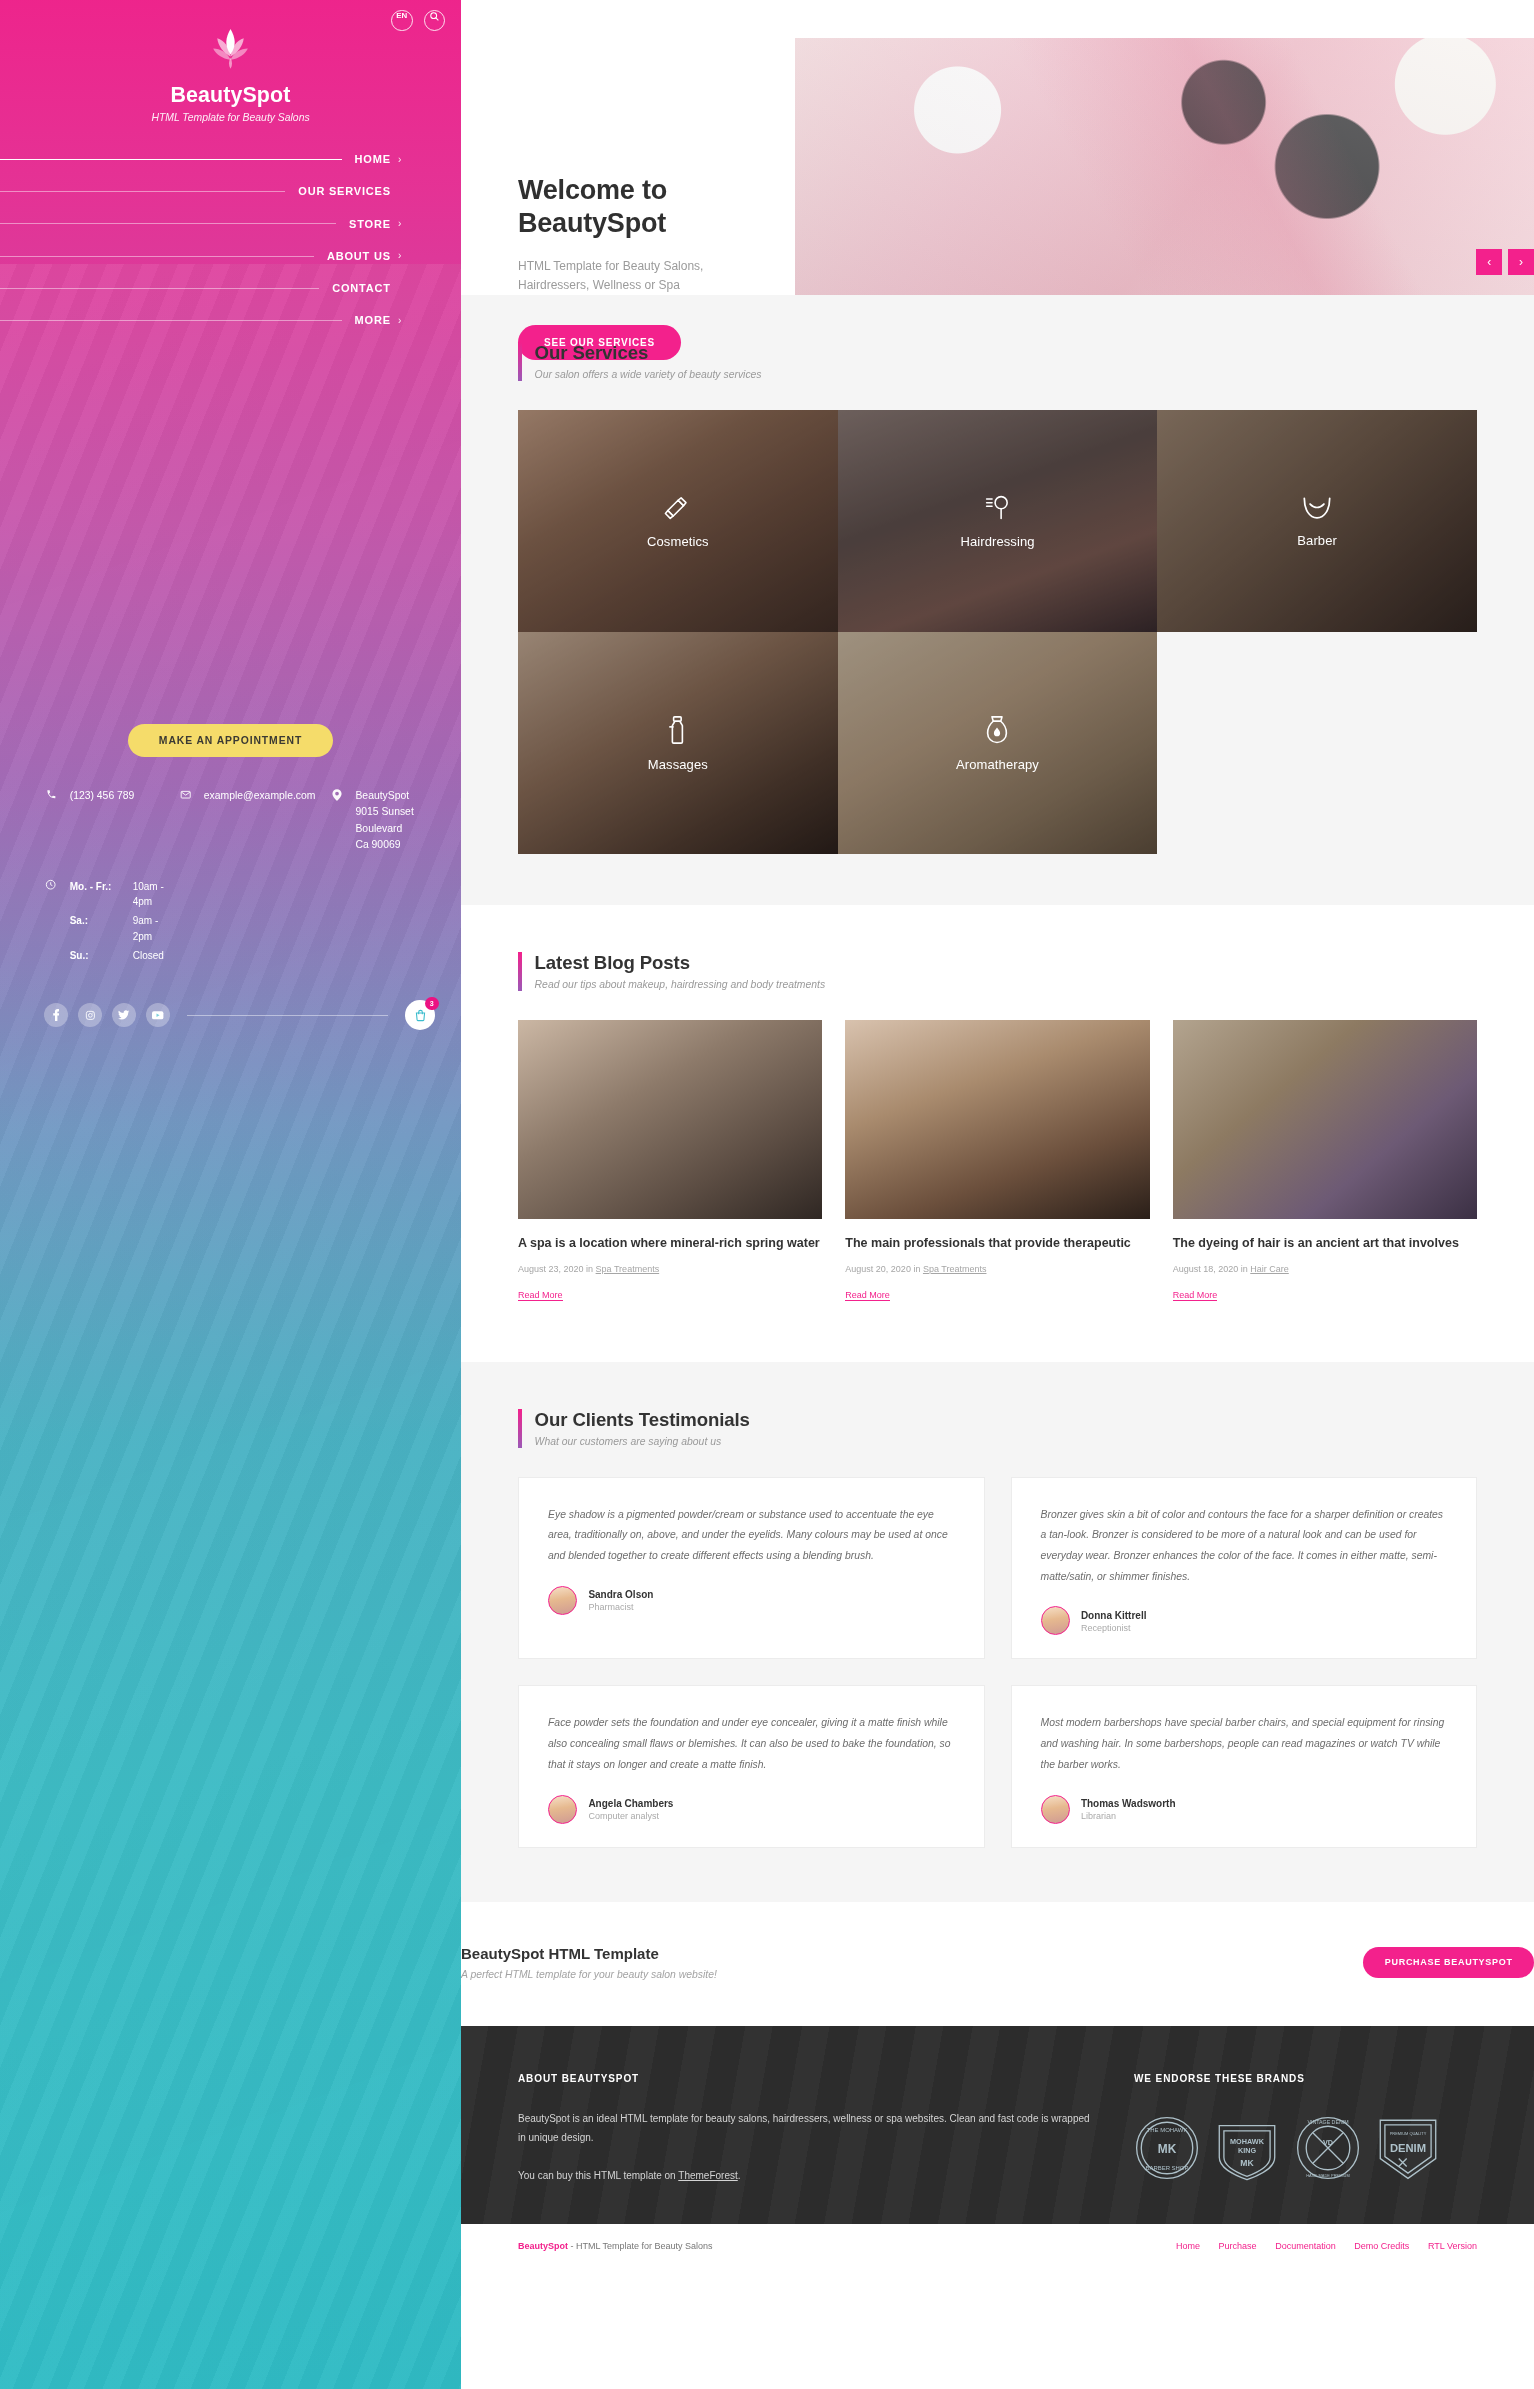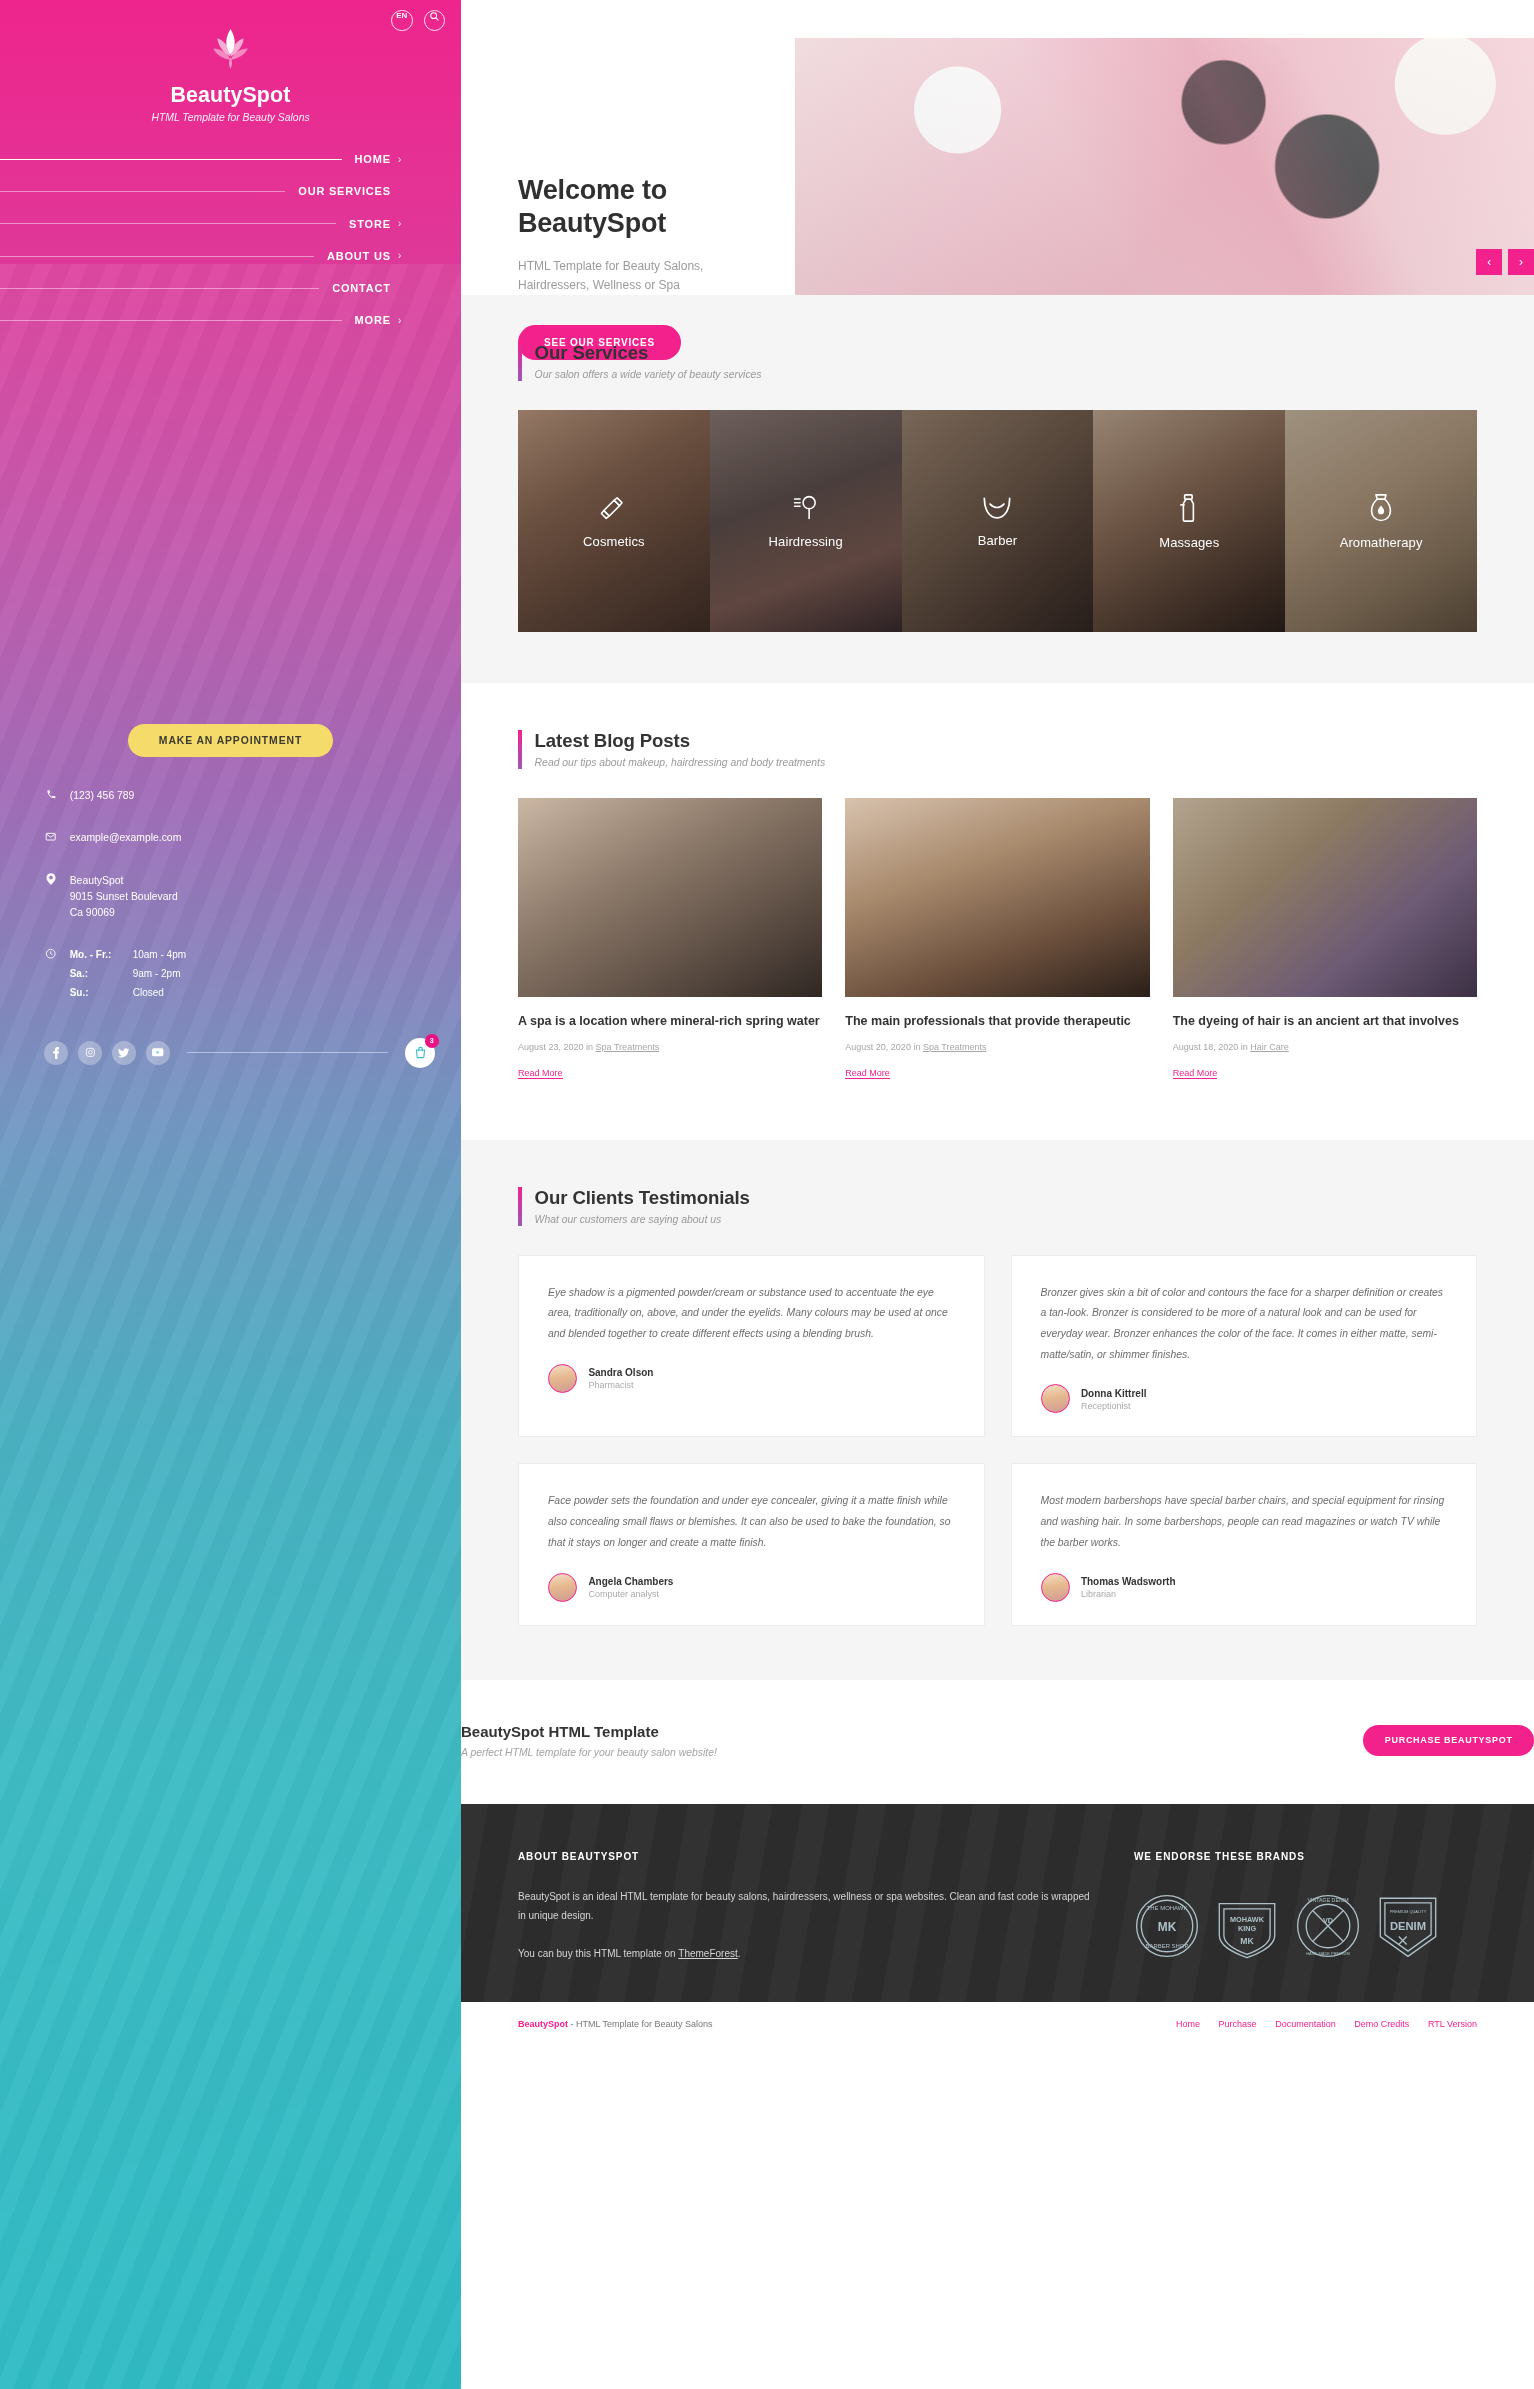--- a/index.html
+++ b/index.html
@@ -79,21 +79,21 @@
 
   .appointment-wrap { text-align: center; margin-top: 394px; }
   .appointment-btn {
     display: inline-block; background: #f5dc6a; color: #3b3a33;
     font-size: 10.4px; font-weight: 700; letter-spacing: 0.9px;
     padding: 11.4px 31px; border-radius: 29px; border: none; cursor: pointer;
     font-family: inherit;
   }
 
   .contact-grid {
-    display: grid; grid-template-columns: 1fr;
+    display: grid; grid-template-columns: 1fr 1fr 1fr;
     padding: 31px 29px 0 44px; column-gap: 14.3px; row-gap: 26px;
     color: #fff;
   }
   .ci { display: flex; gap: 11.4px; align-items: flex-start; font-size: 10.4px; }
   .ci .gl { width: 14.3px; flex: 0 0 14.3px; text-align: center; opacity: .95; padding-top: 0.7px; }
   .ci .txt { line-height: 1.55; }
   .hours-table { display: grid; grid-template-columns: 63px auto; row-gap: 3.6px; font-size: 10px; }
   .hours-table .d { font-weight: 700; }
 
   .social-row {
@@ -164,21 +164,21 @@
     width: 3.6px; align-self: stretch; min-height: 39px;
     background: linear-gradient(180deg, #f3218c, #9b59b6);
     flex: 0 0 3.6px;
   }
   .sec-title { font-size: 18.6px; font-weight: 700; color: #333; letter-spacing: -0.1px; }
   .sec-sub { font-size: 10.4px; font-style: italic; color: #9a9a9a; margin-top: 5px; }
 
   
   .services { background: #f5f5f5; padding: 47px 0 51px 0; }
   .wrap { padding: 0 57px; }
-  .svc-grid { display: grid; grid-template-columns: repeat(5, 1fr); margin-top: 29px; }
+  .svc-grid { display: grid; grid-template-columns: repeat(3, 1fr); margin-top: 29px; }
   .svc-card {
     position: relative; height: 222px; overflow: hidden; cursor: pointer;
     display: flex; flex-direction: column; align-items: center; justify-content: center;
   }
   .svc-card .bg { position: absolute; inset: 0; }
   .svc-card .shade { position: absolute; inset: 0; background: rgba(30,22,22,.30); }
   .svc-ico { position: relative; z-index: 2; color: #fff; margin-bottom: 10px; }
   .svc-name { position: relative; z-index: 2; color: #fff; font-size: 13px; letter-spacing: 0.1px; }
 
   .bg-cosmetics { background: linear-gradient(150deg,#c9a388 0%,#8d6a53 35%,#6d4f3e 60%,#3b2a22 100%); }

